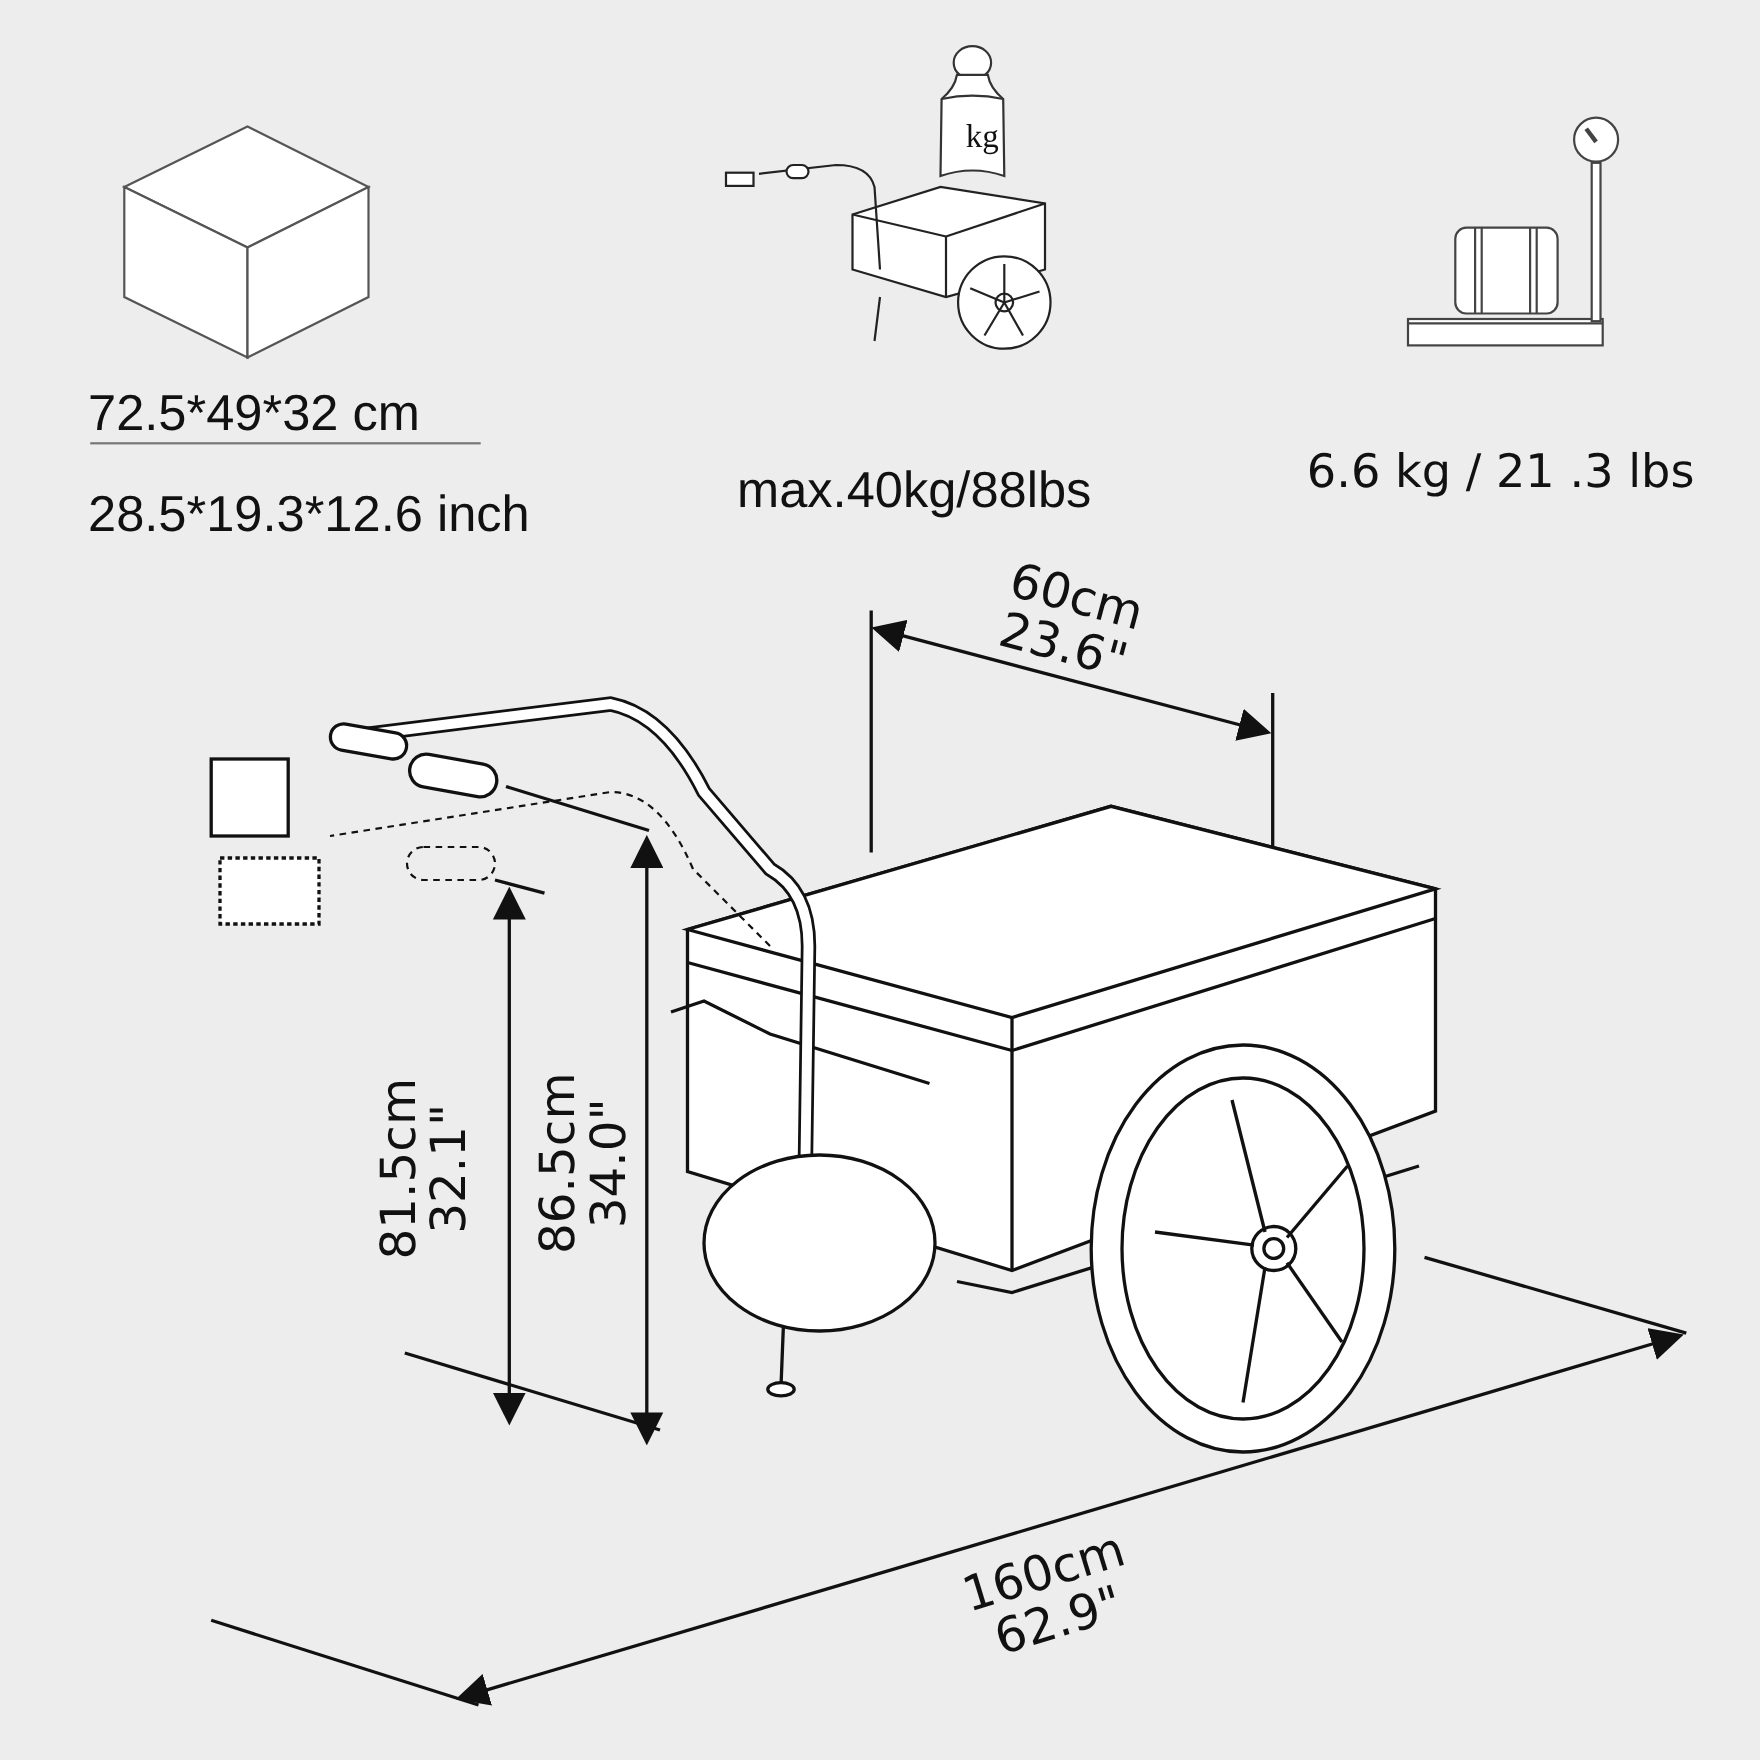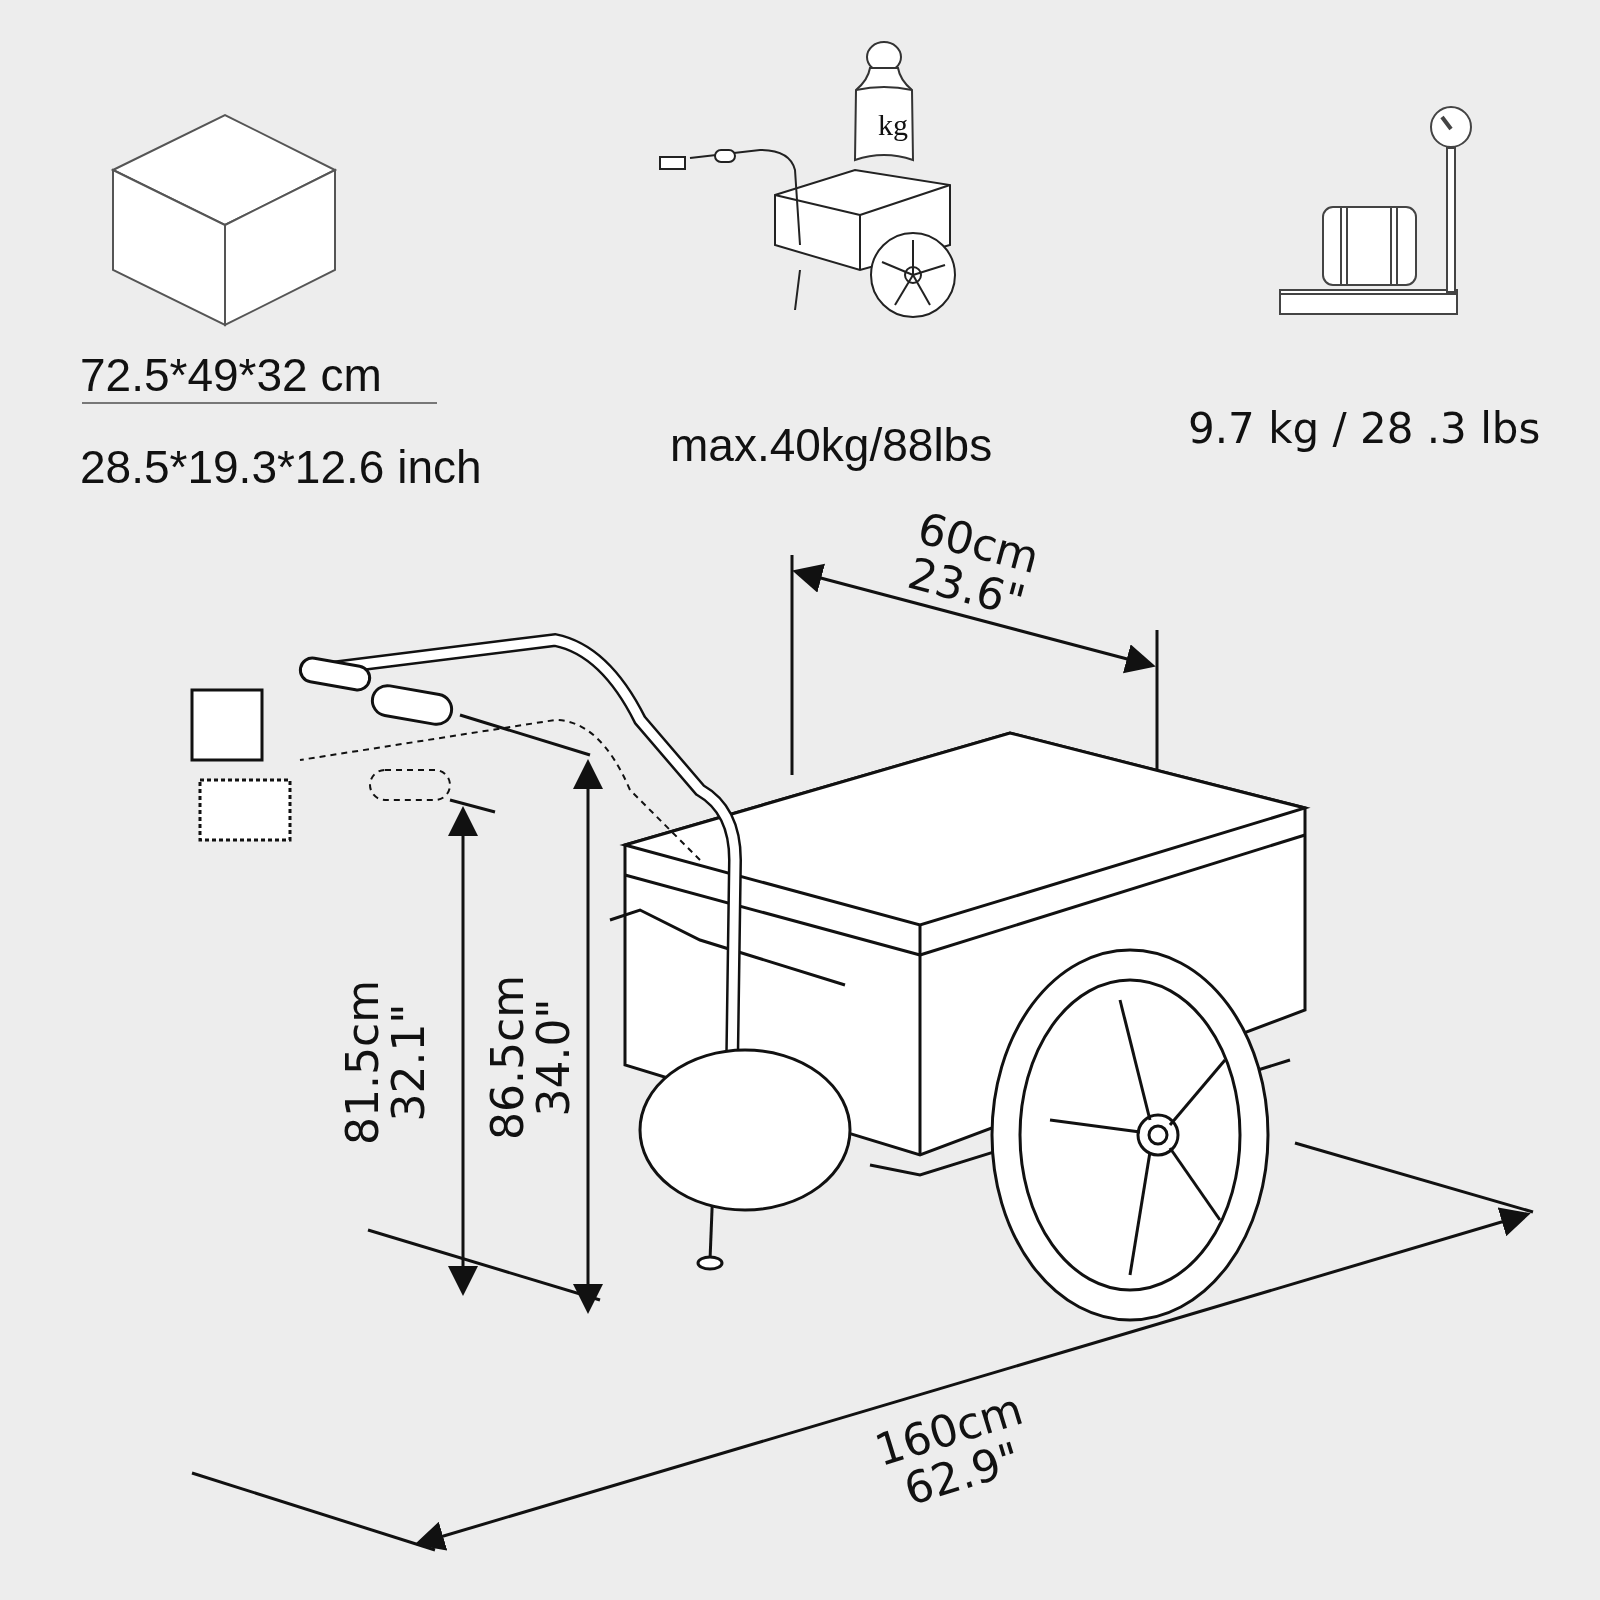--- a/index.html
+++ b/index.html
@@ -61,21 +61,21 @@
     <rect x="1447" y="148" width="8" height="144"></rect>
     <circle cx="1451" cy="127" r="20"></circle>
     <line x1="1442" y1="117" x2="1451" y2="129" stroke-width="4"></line>
     <rect x="1323" y="207" width="93" height="78" rx="10"></rect>
     <line x1="1341" y1="207" x2="1341" y2="285"></line>
       <line x1="1347" y1="207" x2="1347" y2="285"></line>
     <line x1="1391" y1="207" x2="1391" y2="285"></line>
       <line x1="1397" y1="207" x2="1397" y2="285"></line>
   </g>
 </svg>
-<div class="abs spec-text" style="left:1188px;top:408px;font-family:'DejaVu Sans', sans-serif;font-size:42px;">9.7 kg / 28 .3 lbs</div>
+<div class="abs spec-text" style="left:1188px;top:408px;font-family:'DejaVu Sans', sans-serif;font-size:42px;">6.6 kg / 21 .3 lbs</div>
 
 <svg width="1600" height="1600" style="pointer-events:none">
   <defs>
     <marker id="ah" markerWidth="10" markerHeight="10" refX="8" refY="5" orient="auto-start-reverse">
       <path d="M0,0 L10,5 L0,10 Z" fill="#111"></path>
     </marker>
   </defs>
   <g stroke="#111" stroke-width="3" fill="none">
 
     <line x1="792" y1="555" x2="792" y2="775"></line>

